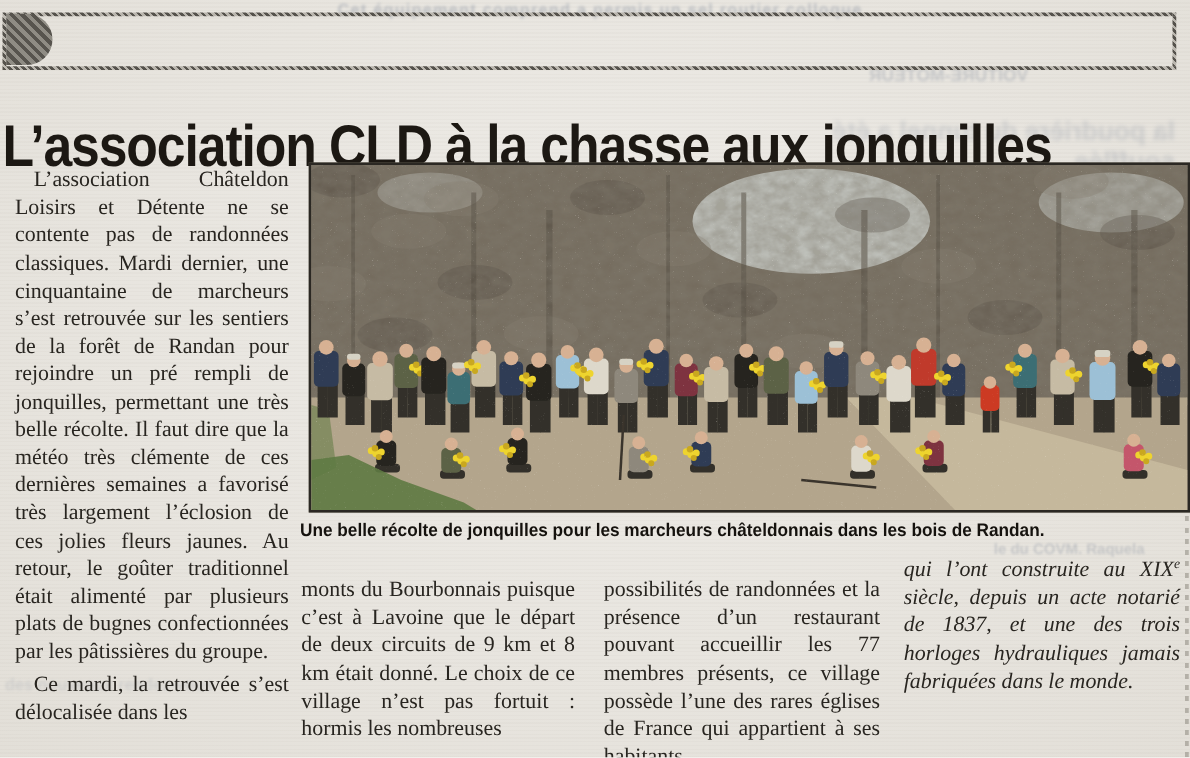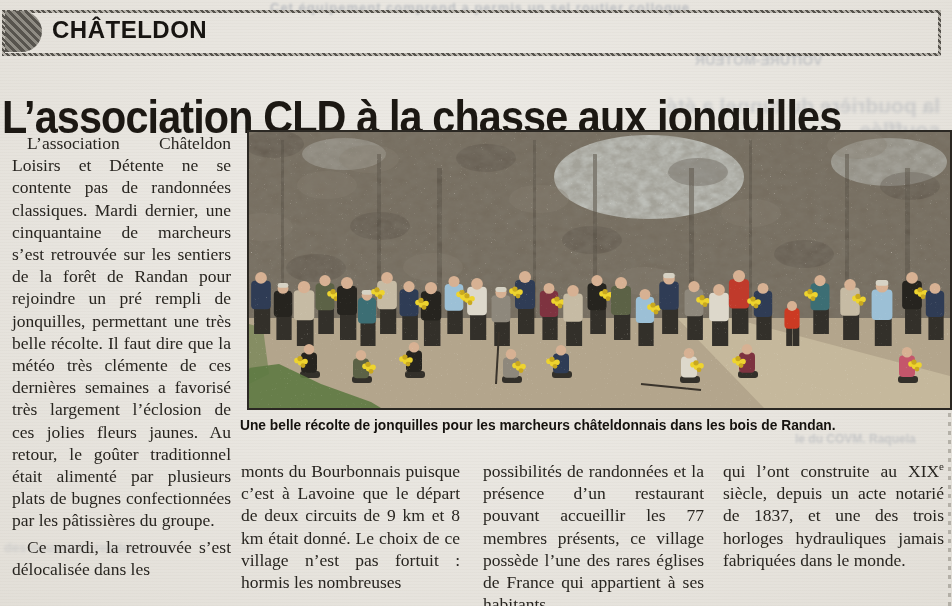--- a/index.html
+++ b/index.html
@@ -45,21 +45,21 @@
   .bodycol{
     position:absolute;
     font-size:17.5px;line-height:22.2px;text-align:justify;
     color:#282520;z-index:2;
   }
   .bodycol p{margin:4px;text-indent:15px;}
   .bodycol p.noindent{text-indent:0;}
   .col1{left:8px;top:128px;width:227px;height:478px;}
   .col2{left:237px;top:456px;width:227px;}
   .col3{left:479px;top:456px;width:229px;}
-  .col4{left:719px;top:456px;width:229px;}
+  .col4{left:719px;top:440px;width:229px;font-style:italic;}
   .col4 sup{font-size:11px;vertical-align:super;line-height:0;}
   .byline{
     margin-top:5px;text-align:right;
     font-family:"Liberation Sans", sans-serif;font-weight:bold;
     font-size:16px;letter-spacing:.3px;color:#161310;text-indent:0;
   }
   
   .photo-fig{position:absolute;left:247px;top:130px;z-index:2;}
   .photo-frame{
     width:701px;height:276px;border:2px solid #2b2823;
@@ -98,21 +98,20 @@
 
   <span class="bleed bleed-1">Cet équipement comprend a permis un sel routier colloque</span>
   <span class="bleed bleed-2">VOITURE-MOTEUR</span>
   <span class="bleed bleed-3">la poudrière du tunnel a été soufflée</span>
   <span class="bleed bleed-4">le du COVM. Raquela</span>
   <span class="bleed bleed-5">des nouveaux rendez-vous</span>
   <div class="page-edge"></div>
 
   <div class="kicker-band"></div>
   <div class="kicker-icon"></div>
-  <div class="kicker-label">CHÂTELDON</div>
 
   <h1 class="headline">L’association CLD à la chasse aux jonquilles</h1>
 
   <div class="bodycol col1">
     <p>L’association Châteldon Loisirs et Détente ne se contente pas de randonnées classiques. Mardi dernier, une cinquantaine de marcheurs s’est retrouvée sur les sentiers de la forêt de Randan pour rejoindre un pré rempli de jonquilles, permettant une très belle récolte. Il faut dire que la météo très clémente de ces dernières semaines a favorisé très largement l’éclosion de ces jolies fleurs jaunes. Au retour, le goûter traditionnel était alimenté par plusieurs plats de bugnes confectionnées par les pâtissières du groupe.</p>
     <p>Ce mardi, la retrouvée s’est délocalisée dans les</p>
   </div>
 
   <figure class="photo-fig" style="margin:0">
     <div class="photo-frame">

